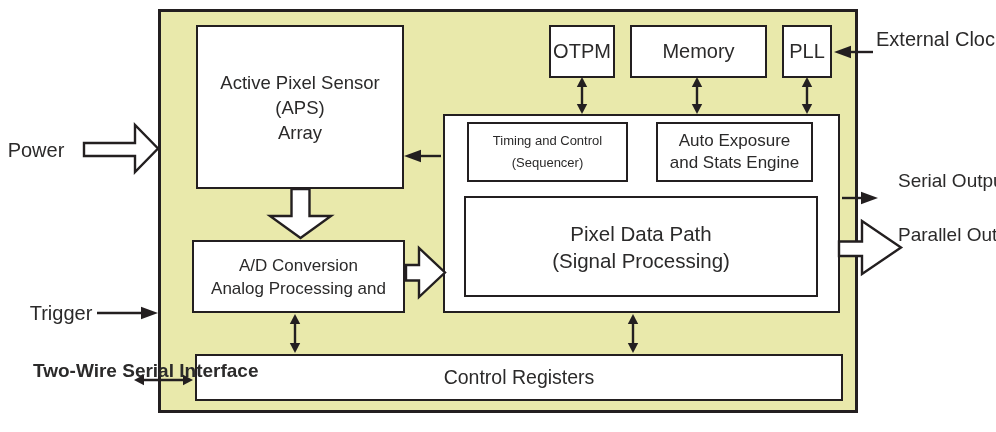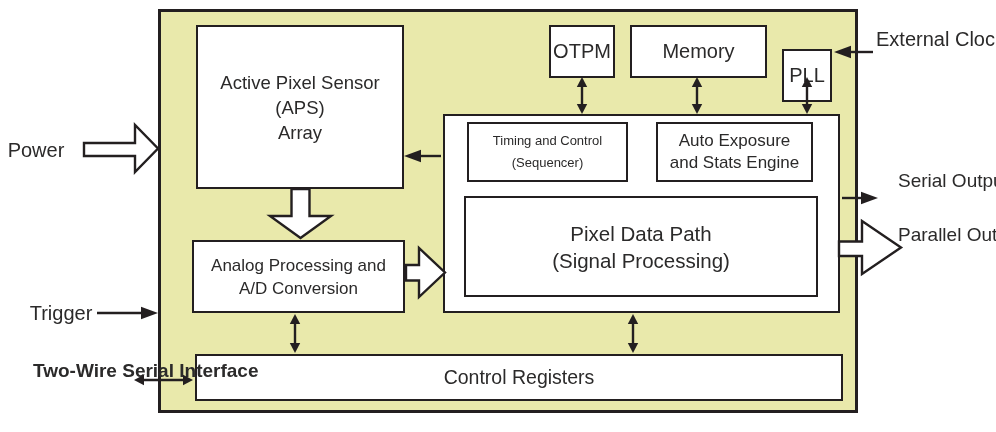--- a/index.html
+++ b/index.html
@@ -20,21 +20,21 @@
     background:var(--box-fill, #ffffff);
     border:2px solid var(--stroke, #231f20);
     display:flex; flex-direction:column; align-items:center; justify-content:center;
     text-align:center; z-index:2; color:var(--text, #2b2a2a);
   }
   .box .line { display:block; white-space:nowrap; }
 
   .aps      { left:196px; top:25px;  width:208px; height:164px; font-size:18.5px; line-height:25px; }
   .otpm     { left:549px; top:25px;  width:66px;  height:53px;  font-size:20px; }
   .memory   { left:630px; top:25px;  width:137px; height:53px;  font-size:20px;text-align:center; }
-  .pll      { left:782px; top:25px;  width:50px;  height:53px;  font-size:20px;margin-top:24px; }
+  .pll      { left:782px; top:25px;  width:50px;  height:53px;  font-size:20px; }
   .container{ left:443px; top:114px; width:397px; height:199px; border-width:2.5px; }
   .timing   { left:467px; top:122px; width:161px; height:60px;  font-size:13px; line-height:22px; }
   .autoexp  { left:656px; top:122px; width:157px; height:60px;  font-size:17px; line-height:22px; }
   .pixel    { left:464px; top:196px; width:354px; height:101px; font-size:20.5px; line-height:27px; }
   .analog   { left:192px; top:240px; width:213px; height:73px;  font-size:17px; line-height:23px; }
   .ctrlreg  { left:195px; top:354px; width:648px; height:47px;  font-size:19.5px; }
 
   .ext-label {
     position:absolute; z-index:3; text-align:center;
     font-size:20px; line-height:26px; color:var(--text, #2b2a2a); white-space:nowrap;
@@ -87,22 +87,22 @@
     <span class="line">Auto Exposure</span>
     <span class="line">and Stats Engine</span>
   </div>
 
   <div class="box pixel">
     <span class="line">Pixel Data Path</span>
     <span class="line">(Signal Processing)</span>
   </div>
 
   <div class="box analog">
+    <span class="line">A/D Conversion</span>
     <span class="line">Analog Processing and</span>
-    <span class="line">A/D Conversion</span>
   </div>
 
   <div class="box ctrlreg">
     <span class="line">Control Registers</span>
   </div>
 
   <div class="ext-label power-label">Power</div>
 
   <div class="ext-label extclock-label">
     <span class="line">External</span>

